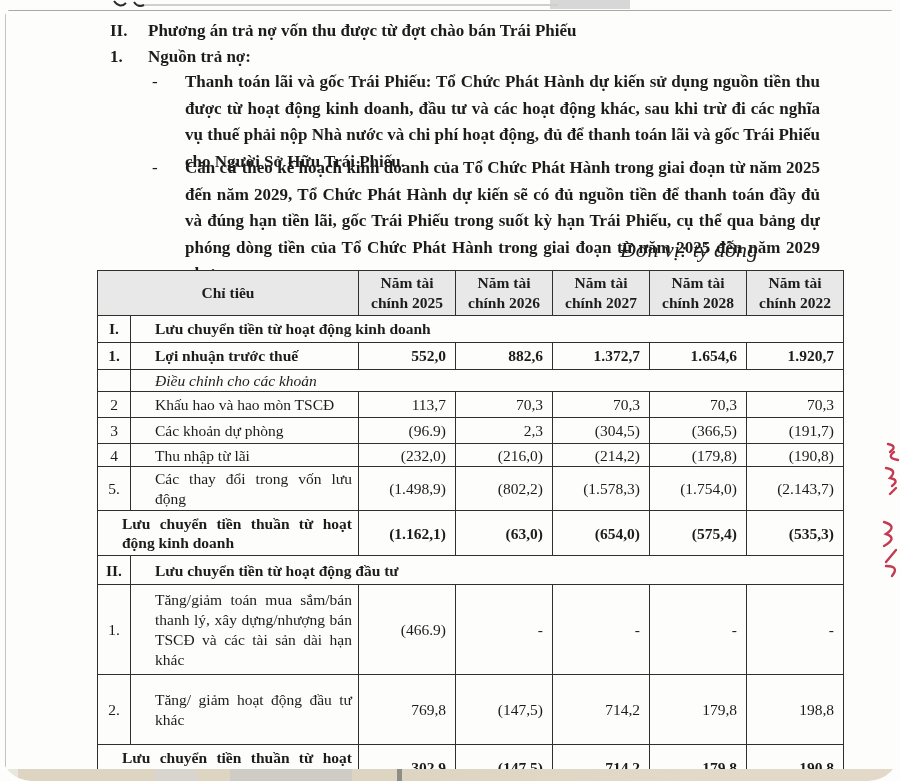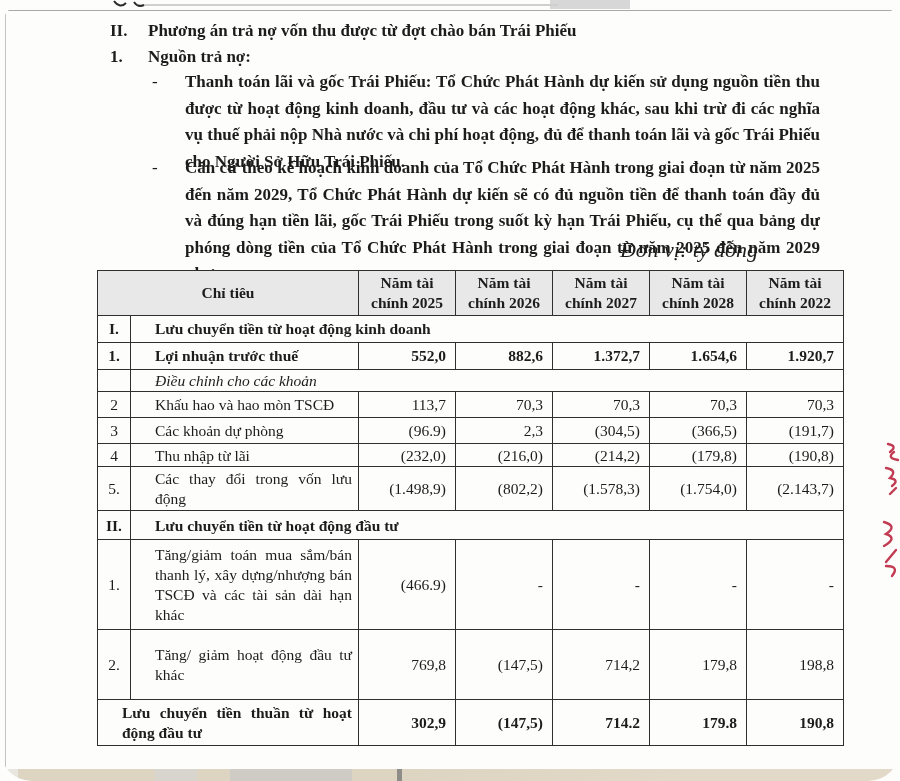--- a/index.html
+++ b/index.html
@@ -165,20 +165,28 @@
         </tr>
         <tr style="height: 44px;">
           <td class="c-no">5.</td>
           <td class="c-lbl">Các thay đổi trong vốn lưu động</td>
           <td class="c-val">(1.498,9)</td>
           <td class="c-val">(802,2)</td>
           <td class="c-val">(1.578,3)</td>
           <td class="c-val">(1.754,0)</td>
           <td class="c-val">(2.143,7)</td>
         </tr>
+        <tr style="height: 45px;">
+          <td class="c-lbl bold" colspan="2">Lưu chuyển tiền thuần từ hoạt động kinh doanh</td>
+          <td class="c-val bold">(1.162,1)</td>
+          <td class="c-val bold">(63,0)</td>
+          <td class="c-val bold">(654,0)</td>
+          <td class="c-val bold">(575,4)</td>
+          <td class="c-val bold">(535,3)</td>
+        </tr>
         <tr class="r-sec" style="height: 29px;">
           <td class="c-no">II.</td>
           <td class="c-lbl" colspan="6">Lưu chuyển tiền từ hoạt động đầu tư</td>
         </tr>
         <tr style="height: 90px;">
           <td class="c-no">1.</td>
           <td class="c-lbl">Tăng/giảm toán mua sắm/bán thanh lý, xây dựng/nhượng bán TSCĐ và các tài sản dài hạn khác</td>
           <td class="c-val">(466.9)</td>
           <td class="c-val">-</td>
           <td class="c-val">-</td>

